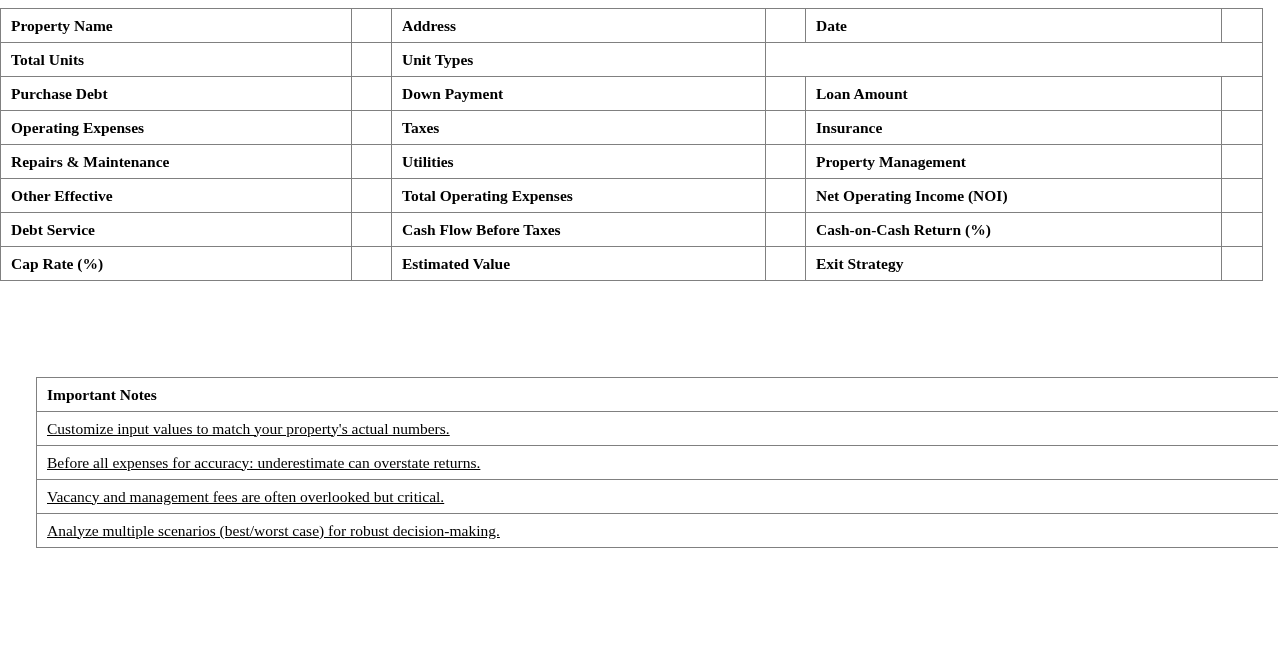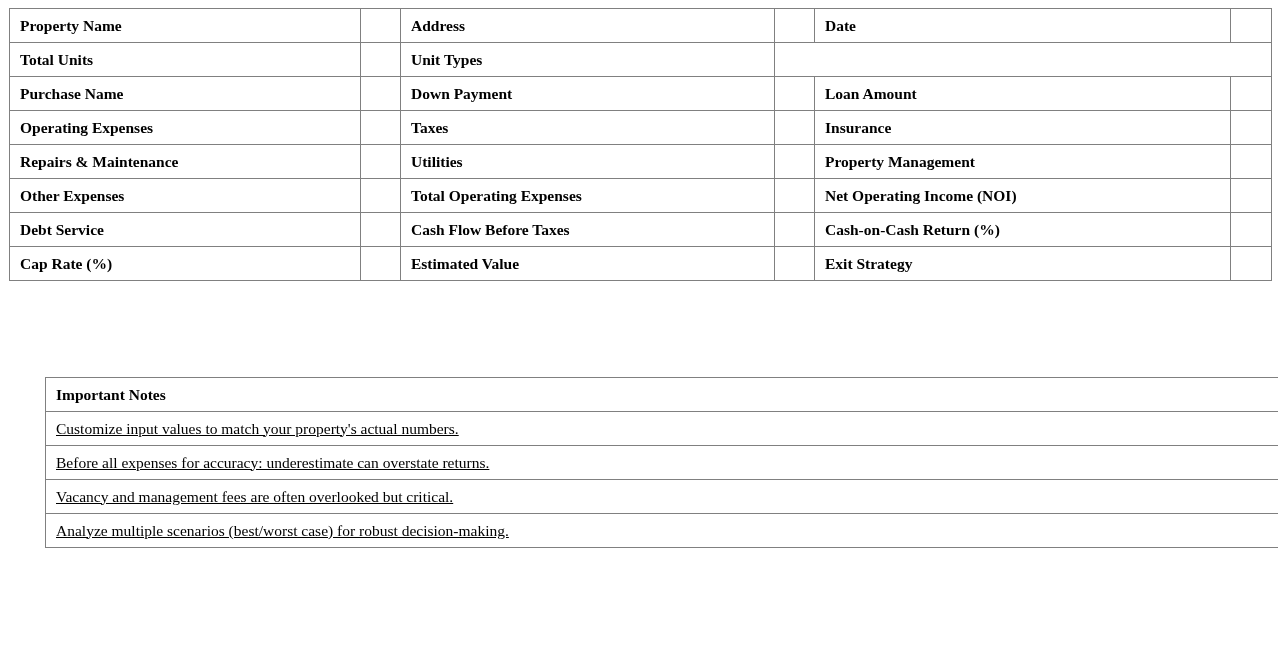--- a/index.html
+++ b/index.html
@@ -1,17 +1,17 @@
 <!DOCTYPE html>
 <html><head>
   <meta charset="utf-8">
   <style>
     html, body { margin: 0; padding: 0; background: #ffffff; }
     body { width: 1278px; height: 650px; position: relative; font-family: "Liberation Serif", "DejaVu Serif", serif; color: #000; }
-    table { border-collapse: collapse; position: absolute; left: 9px; width: 1262px; table-layout: fixed; border-radius: 28px; }
+    table { border-collapse: collapse; position: absolute; left: 0; width: 1262px; table-layout: fixed; border-radius: 28px; }
     td { border: 1px solid #808080; height: 34px; padding: 0 0 0 10px; font-size: 15.5px; vertical-align: middle; box-sizing: border-box; white-space: nowrap; overflow: hidden; }
     #main-table { top: 8px; }
     #notes-table { top: 377px; margin-left: 36px; }
     .lbl { font-weight: bold; }
     .val { padding: 0; }
     .note { font-weight: normal; text-decoration: underline; }
   </style>
 </head>
 <body>
 
@@ -33,21 +33,21 @@
       <td class="lbl">Date</td>
       <td class="val"></td>
     </tr>
     <tr>
       <td class="lbl">Total Units</td>
       <td class="val"></td>
       <td class="lbl">Unit Types</td>
       <td class="val" colspan="3"></td>
     </tr>
     <tr>
-      <td class="lbl">Purchase Name</td>
+      <td class="lbl">Purchase Debt</td>
       <td class="val"></td>
       <td class="lbl">Down Payment</td>
       <td class="val"></td>
       <td class="lbl">Loan Amount</td>
       <td class="val"></td>
     </tr>
     <tr>
       <td class="lbl">Operating Expenses</td>
       <td class="val"></td>
       <td class="lbl">Taxes</td>
@@ -57,21 +57,21 @@
     </tr>
     <tr>
       <td class="lbl">Repairs &amp; Maintenance</td>
       <td class="val"></td>
       <td class="lbl">Utilities</td>
       <td class="val"></td>
       <td class="lbl">Property Management</td>
       <td class="val"></td>
     </tr>
     <tr>
-      <td class="lbl">Other Expenses</td>
+      <td class="lbl">Other Effective</td>
       <td class="val"></td>
       <td class="lbl">Total Operating Expenses</td>
       <td class="val"></td>
       <td class="lbl">Net Operating Income (NOI)</td>
       <td class="val"></td>
     </tr>
     <tr>
       <td class="lbl">Debt Service</td>
       <td class="val"></td>
       <td class="lbl">Cash Flow Before Taxes</td>

